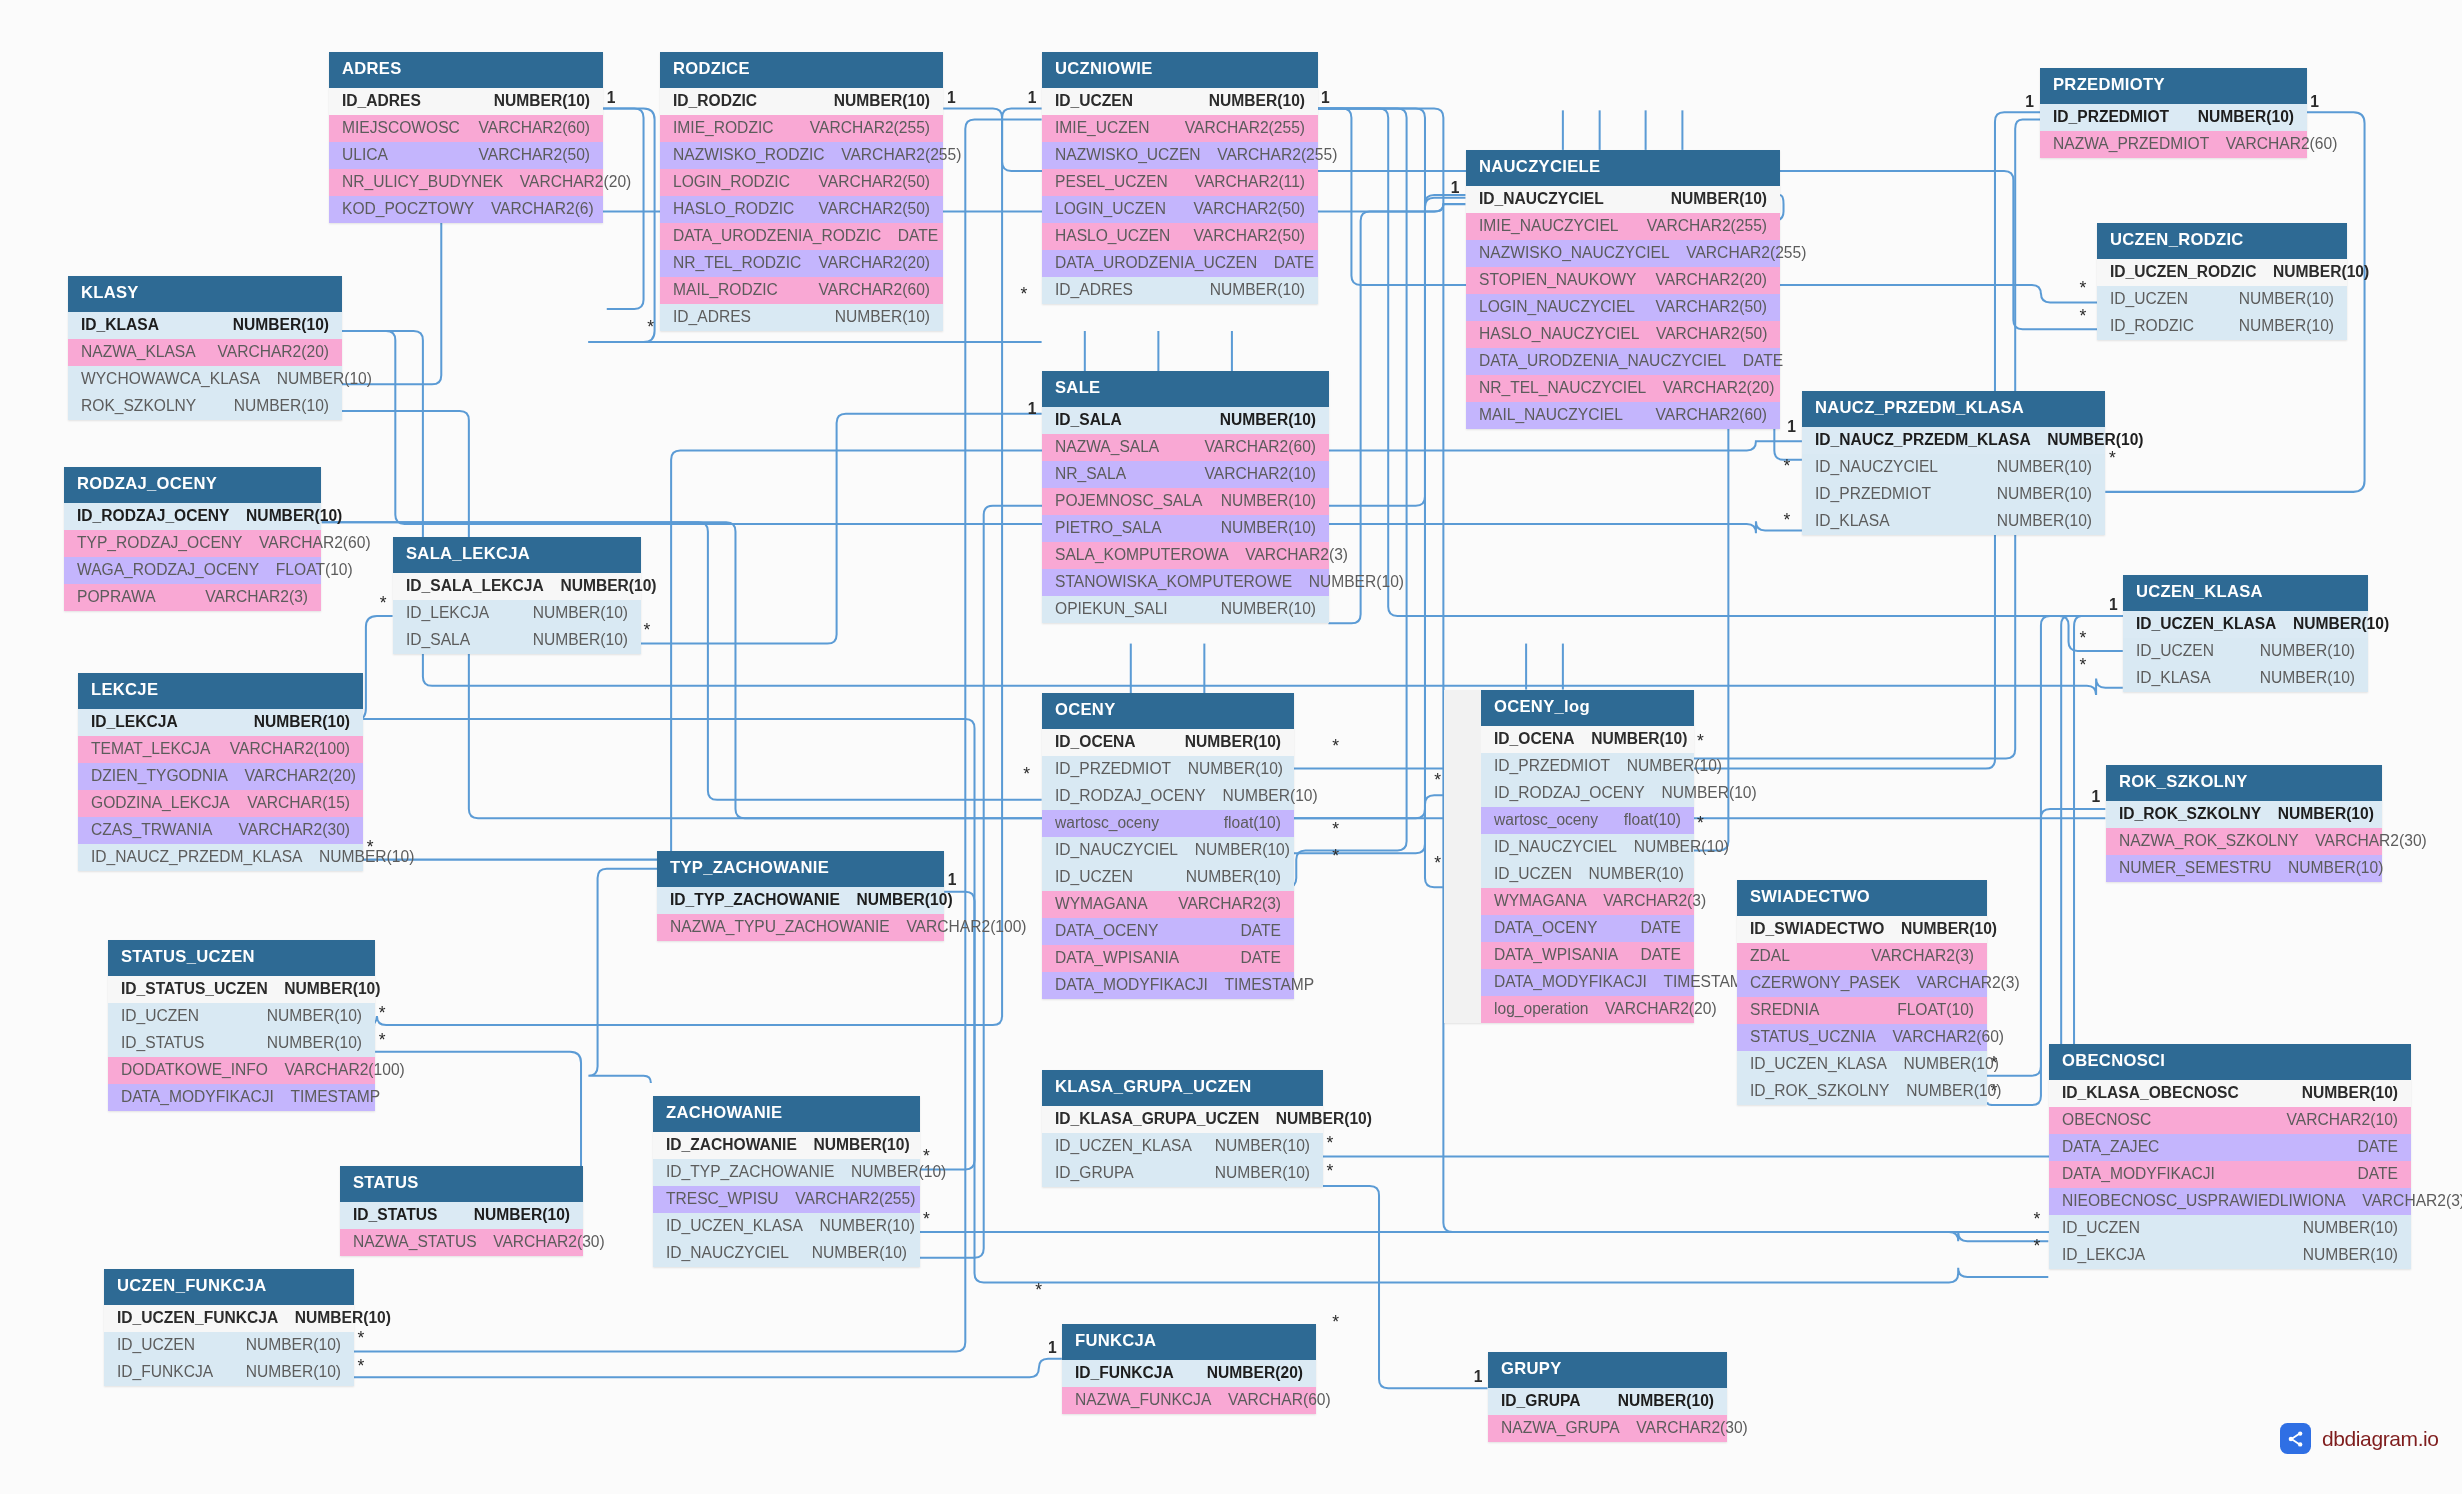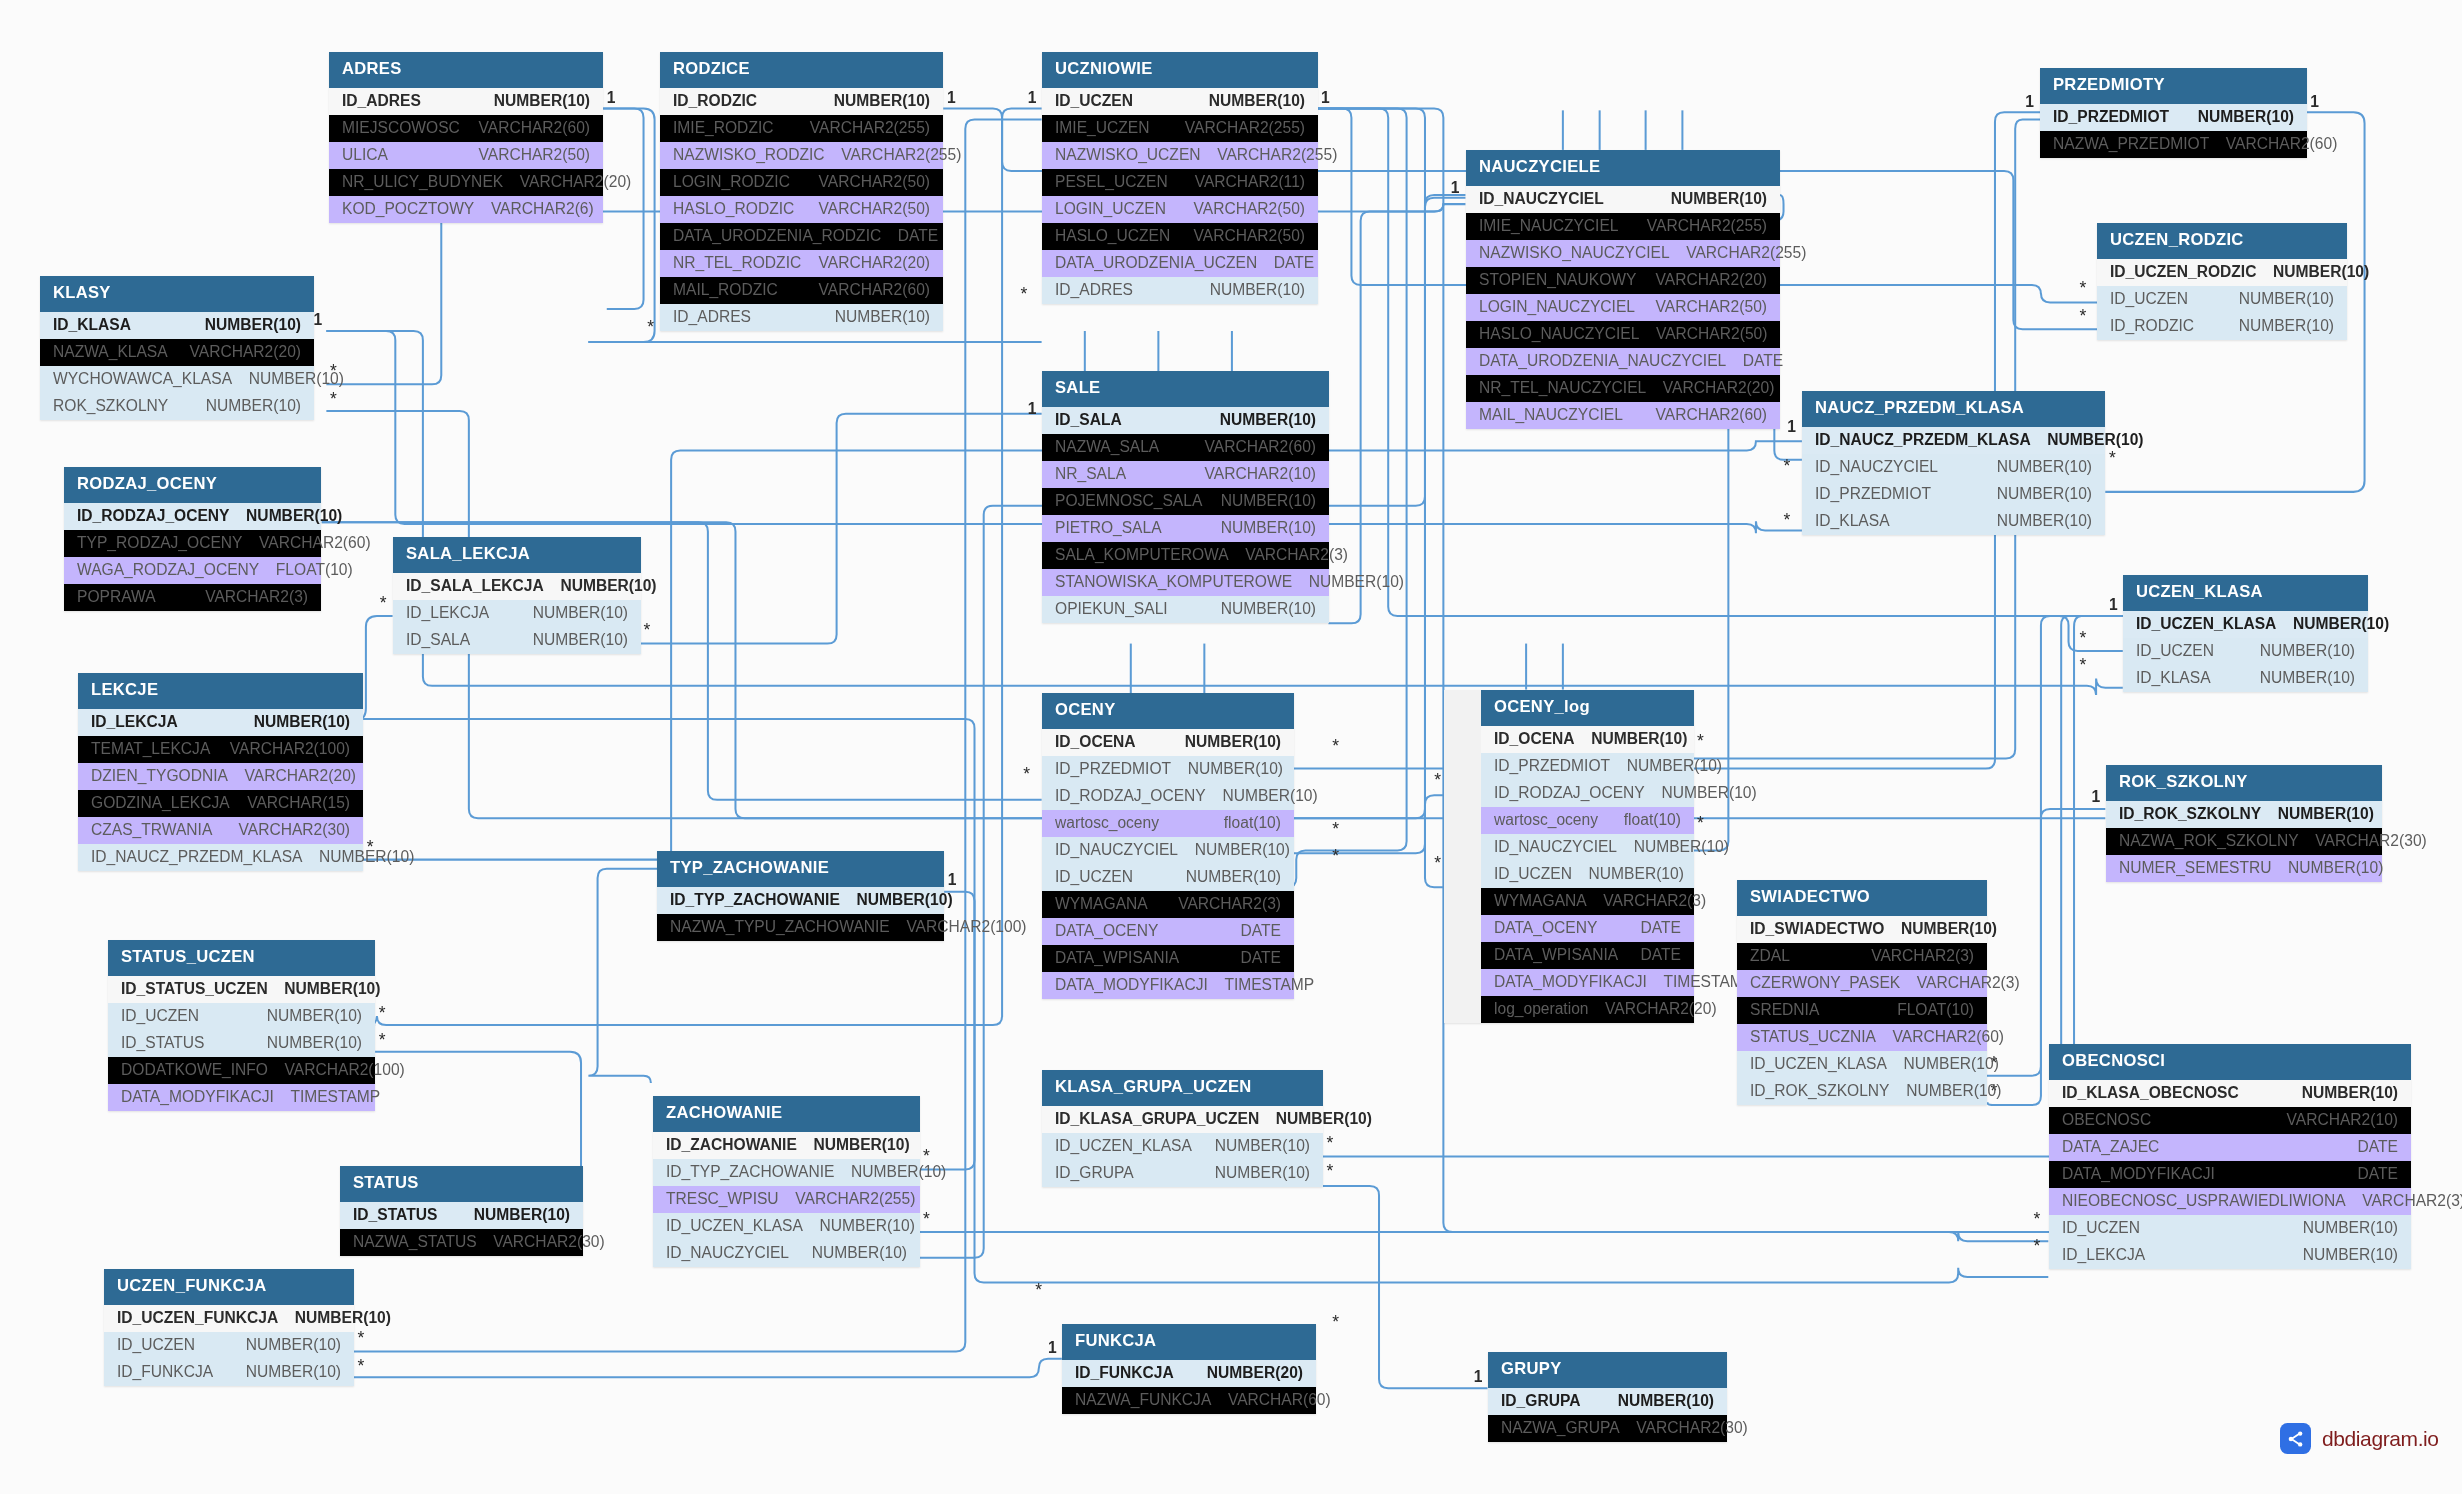--- a/index.html
+++ b/index.html
@@ -36,21 +36,21 @@
     padding:4.6px 13px;
     font-size:15.6px;
     color:#5c5c5c;
     height:27px;
     box-sizing:border-box;
     white-space:nowrap;
   }
   .row .nm{padding-right:16.6px;}
   .row.pk{color:#2b2b2b;font-weight:bold;background:#f7f7f7;}
   .row.fk{background:#d9e9f3;}
-  .row.alt{background:#000000;}
+  .row.alt{background:#f9a8d4;}
   .row.plain{background:#c4b5fd;}
   .row.pkhl{background:#dbeaf4;color:#1d1d1d;font-weight:bold;}
 
   .logo{
     position:absolute;
     display:flex;align-items:center;gap:11px;
   }
   .logo .mark{
     width:31px;height:31px;border-radius:7.4px;background:#2f6fe4;
     display:flex;align-items:center;justify-content:center;
@@ -361,21 +361,21 @@
         </div>
         <div class="row fk">
           <span class="nm">ID_UCZEN</span>
           <span class="ty">NUMBER(10)</span>
         </div>
         <div class="row fk">
           <span class="nm">ID_RODZIC</span>
           <span class="ty">NUMBER(10)</span>
         </div>
       </div>
-      <div class="table" style="left: 40px; top: 276px; width: 274px;">
+      <div class="table" style="left: 68px; top: 276px; width: 274px;">
         <div class="tbl-head">KLASY</div>
         <div class="row pkhl">
           <span class="nm">ID_KLASA</span>
           <span class="ty">NUMBER(10)</span>
         </div>
         <div class="row alt">
           <span class="nm">NAZWA_KLASA</span>
           <span class="ty">VARCHAR2(20)</span>
         </div>
         <div class="row fk">

